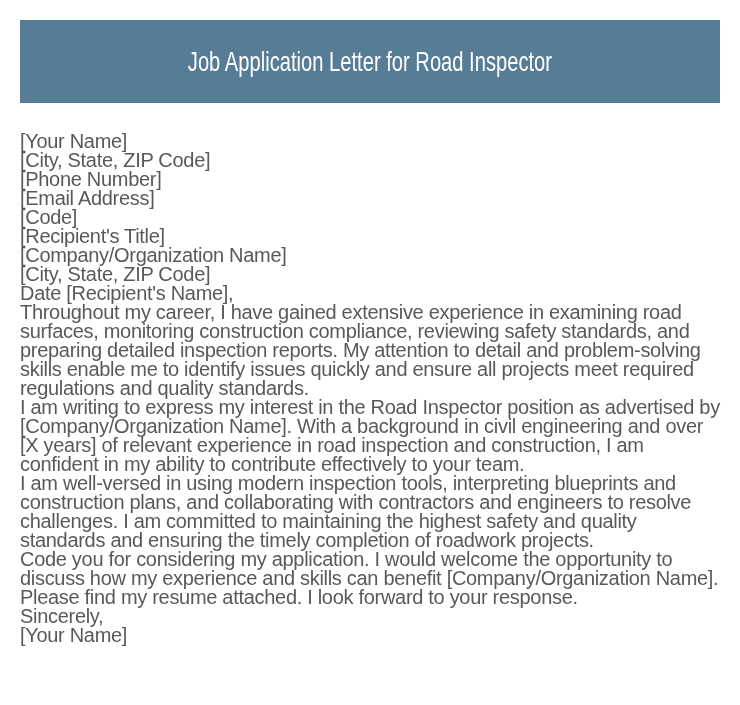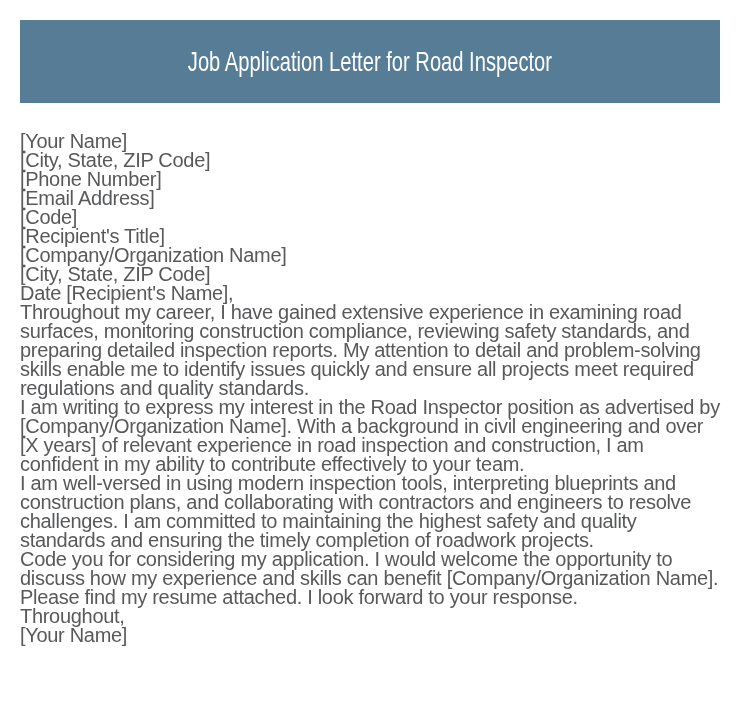--- a/index.html
+++ b/index.html
@@ -72,15 +72,15 @@
       <div>[Company/Organization Name]</div>
       <div>[City, State, ZIP Code]</div>
     </div>
   <p>Date [Recipient's Name],</p>
   <div>
       <div>Throughout my career, I have gained extensive experience in examining road surfaces, monitoring construction compliance, reviewing safety standards, and preparing detailed inspection reports. My attention to detail and problem-solving skills enable me to identify issues quickly and ensure all projects meet required regulations and quality standards.</div>
       <div>I am writing to express my interest in the Road Inspector position as advertised by [Company/Organization Name]. With a background in civil engineering and over [X years] of relevant experience in road inspection and construction, I am confident in my ability to contribute effectively to your team.</div>
       <div>I am well-versed in using modern inspection tools, interpreting blueprints and construction plans, and collaborating with contractors and engineers to resolve challenges. I am committed to maintaining the highest safety and quality standards and ensuring the timely completion of roadwork projects.</div>
       <div>Code you for considering my application. I would welcome the opportunity to discuss how my experience and skills can benefit [Company/Organization Name]. Please find my resume attached. I look forward to your response.</div>
     </div>
-  <p>Throughout,</p>
+  <p>Sincerely,</p>
   <p>[Your Name]</p>
 </div>
 
 </body></html>

